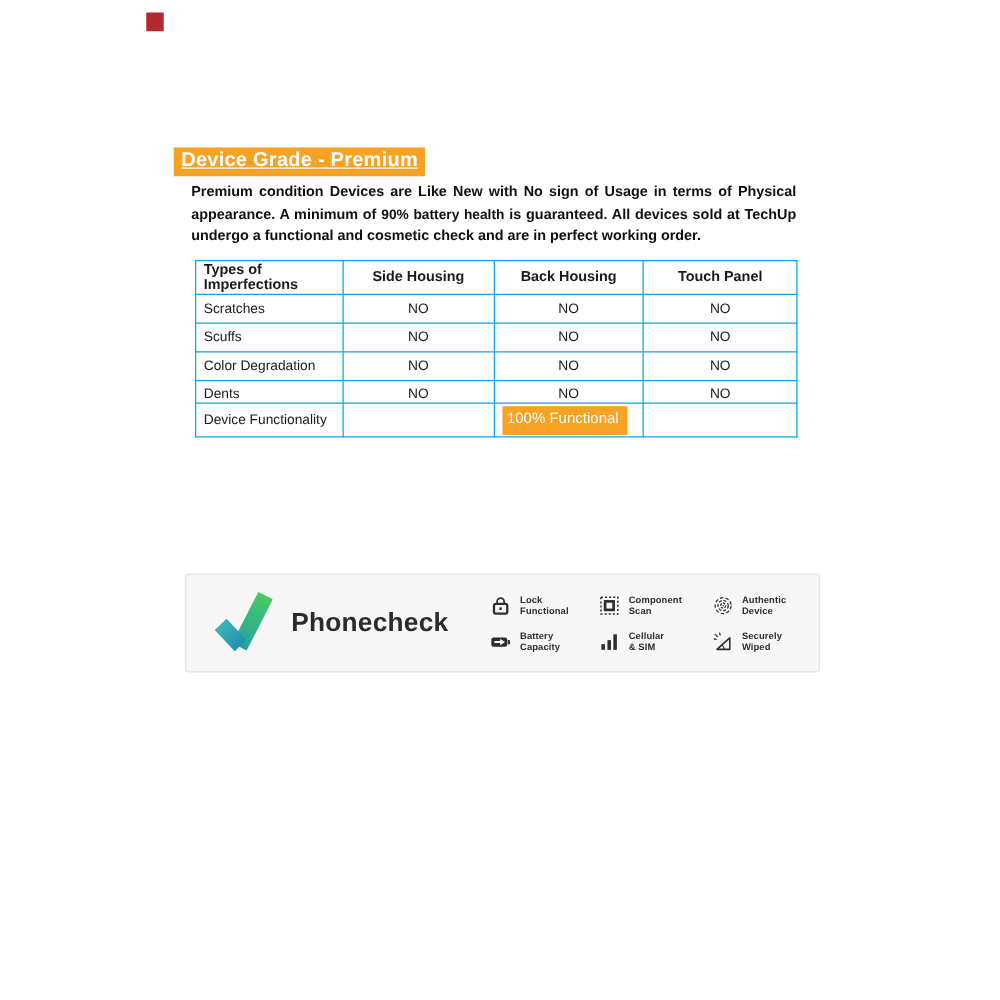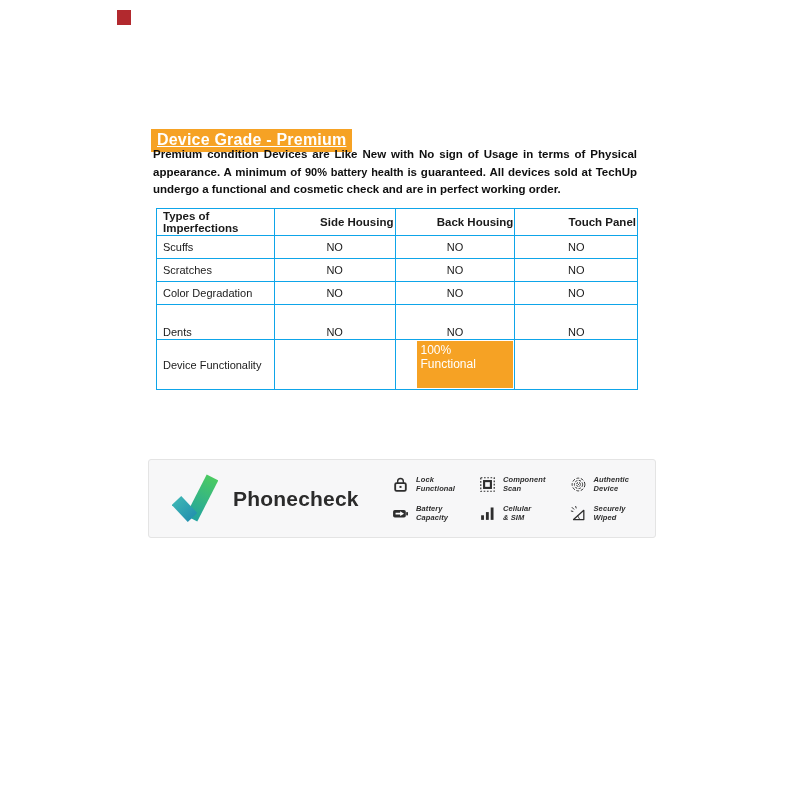--- a/index.html
+++ b/index.html
@@ -4,68 +4,68 @@
 <style>
   html,body{margin:0;padding:0;}
   body{
     width:800px;height:800px;background:#ffffff;position:relative;
     font-family:"Liberation Sans", sans-serif;color:#111;overflow:hidden;
   }
   .red-mark{
     position:absolute;left:117px;top:10px;width:14px;height:15px;
     background:var(--red_mark,#B2292E);
   }
-  .title{position:absolute;left:139px;top:104px;margin:12px;}
+  .title{position:absolute;left:139px;top:104px;margin:0;}
   .title .hl-title{
     display:inline-block;background:var(--accent_orange,#F6A224);color:#fff;
     font-size:16px;font-weight:bold;text-decoration:underline;
     padding:2px 6px 3px 6px;letter-spacing:0.2px;
   }
   .desc{
     position:absolute;left:153px;top:146px;width:484px;margin:0;
     font-size:11.5px;font-weight:bold;line-height:17.5px;color:#0f0f0f;
     text-align:justify;
   }
   .desc .big{font-size:11px;}
   .grade-table{
     position:absolute;left:156px;top:208px;width:482px;
     border-collapse:collapse;color:#1a1a1a;
     border:1.5px solid #1a1a1a;
   }
   .grade-table th,.grade-table td{
     border:1px solid #0ea5e9;font-size:11px;box-sizing:border-box;
   }
-  .grade-table th{font-weight:bold;height:23px;text-align:right;font-size:11.5px;}
+  .grade-table th{font-weight:bold;height:23px;text-align:center;font-size:11.5px;}
   .grade-table th.first,.grade-table td.first{text-align:left;padding-left:6px;}
   .grade-table td{height:23px;text-align:center;}
-  .grade-table tr.row-dents td{height:17px;vertical-align:top;padding-top:21px;}
+  .grade-table tr.row-dents td{height:17px;vertical-align:top;padding-top:4px;}
   .grade-table tr.row-func td{height:27px;}
   .grade-table td.cell-hl{text-align:left;}
   .hl-cell{
     display:inline-block;background:var(--accent_orange,#F6A224);color:#fff;
-    font-size:12px;padding:2px 7px 17px 4px;margin-left:20px;
+    font-size:12px;padding:2px 7px 7px 4px;margin-left:5px;
   }
   .cert-banner{
     position:absolute;left:148px;top:459px;width:508px;height:79px;
     background:#F7F7F8;border:1px solid #E4E4E4;border-radius:3px;
     box-sizing:border-box;display:flex;align-items:center;
   }
   .logo-group{display:flex;align-items:center;margin-left:23px;}
   .brand{margin-left:15px;}
   .brand-name{font-size:21px;font-weight:bold;color:#2b2b2b;letter-spacing:0.2px;line-height:21px;}
   .brand-sub{font-size:20px;font-weight:400;color:#363636;letter-spacing:0.6px;line-height:21px;}
   .features-grid{
     margin-left:auto;margin-right:26px;display:grid;
     grid-auto-flow:column;grid-template-rows:repeat(2,auto);
     grid-template-columns:repeat(3,auto);gap:11px 24px;
   }
   .feature{display:flex;align-items:center;}
   .ficon{width:17px;height:17px;margin-right:7px;display:flex;align-items:center;justify-content:center;}
   .ficon svg{width:17px;height:17px;}
-  .flabel{font-size:7.5px;font-weight:bold;color:#2d2d2d;line-height:9px;letter-spacing:0.1px;font-style:italic;}
+  .flabel{font-size:7.5px;font-weight:bold;color:#2d2d2d;line-height:9px;letter-spacing:0.1px;}
 </style>
 </head>
 <body>
 
 <div class="red-mark"></div>
 
 <h1 class="title"><span class="hl-title">Device Grade - Premium</span></h1>
 
 <p class="desc"><span>Premium condition Devices are Like New with No sign of Usage in terms of Physical appearance. A minimum of </span><span class="big">90% battery health</span><span> is guaranteed.  All devices sold at TechUp undergo a functional and cosmetic check and are in perfect working order.</span></p>
 
@@ -79,27 +79,27 @@
   <thead>
     <tr>
       <th class="first">Types of Imperfections</th>
       <th>Side Housing</th>
       <th>Back Housing</th>
       <th>Touch Panel</th>
     </tr>
   </thead>
   <tbody>
     <tr>
+      <td class="first">Scratches</td>
+      <td>NO</td>
+      <td>NO</td>
+      <td>NO</td>
+    </tr>
+    <tr>
       <td class="first">Scuffs</td>
-      <td>NO</td>
-      <td>NO</td>
-      <td>NO</td>
-    </tr>
-    <tr>
-      <td class="first">Scratches</td>
       <td>NO</td>
       <td>NO</td>
       <td>NO</td>
     </tr>
     <tr>
       <td class="first">Color Degradation</td>
       <td>NO</td>
       <td>NO</td>
       <td>NO</td>
     </tr>

